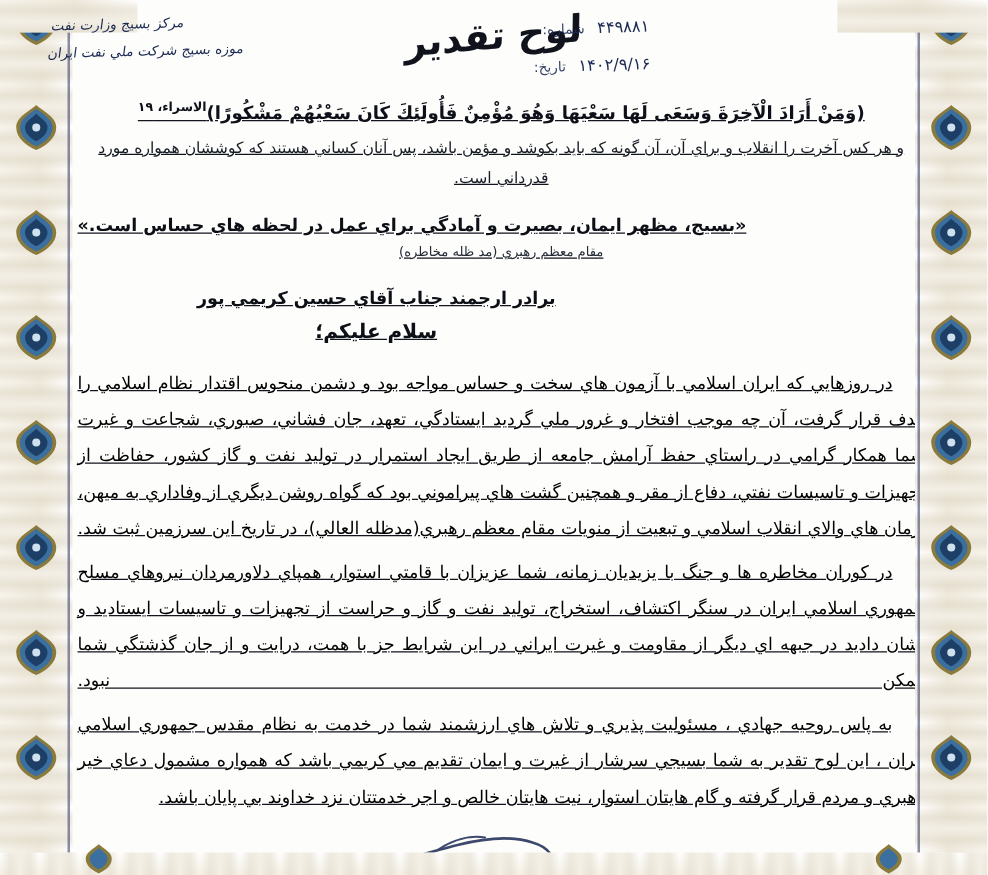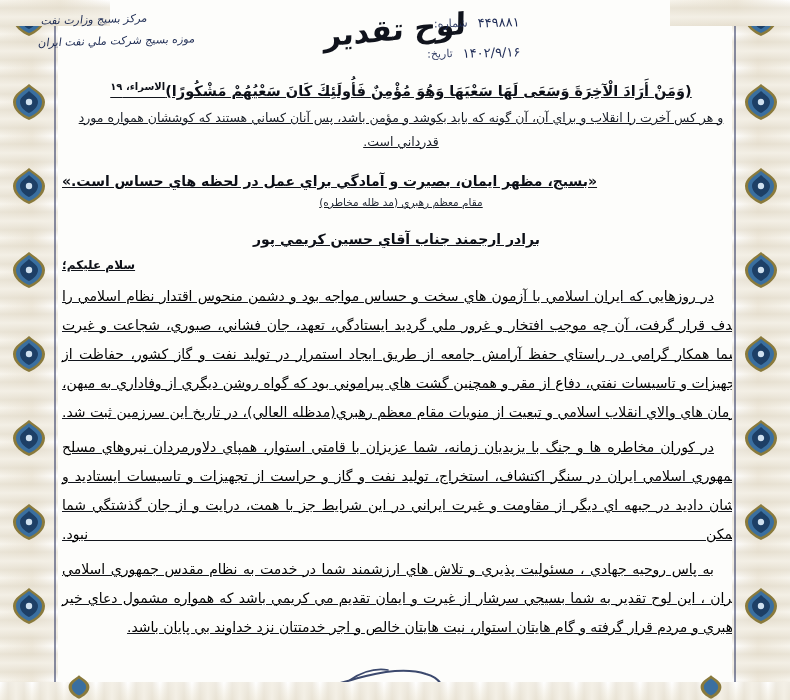--- a/index.html
+++ b/index.html
@@ -190,34 +190,34 @@
     line-height: 26px;
     margin-bottom: 2px;
   }
   .quote-attrib {
     text-align: center;
     font-size: 10.5px;
     color: #242a36;
     margin-bottom: 18px;
   }
   .addressee {
-    text-align: right;
+    text-align: center;
     font-size: 14px;
     font-weight: 700;
     line-height: 26px;
     padding-right: 200px;
     color: #0c0f16;
   }
   .greeting {
-    text-align: left;
-    font-size: 12px;
+    text-align: center;
+    font-size: 16px;
     font-weight: 700;
     line-height: 26px;
     padding-right: 200px;
-    margin-bottom: 4px;
+    margin-bottom: 15px;
     color: #0c0f16;
   }
   .body-par {
     text-align: justify;
     text-align-last: justify;
     font-size: 14px;
     line-height: 29px;
     color: #000000;
     margin-bottom: 6px;
     text-indent: 26px;

